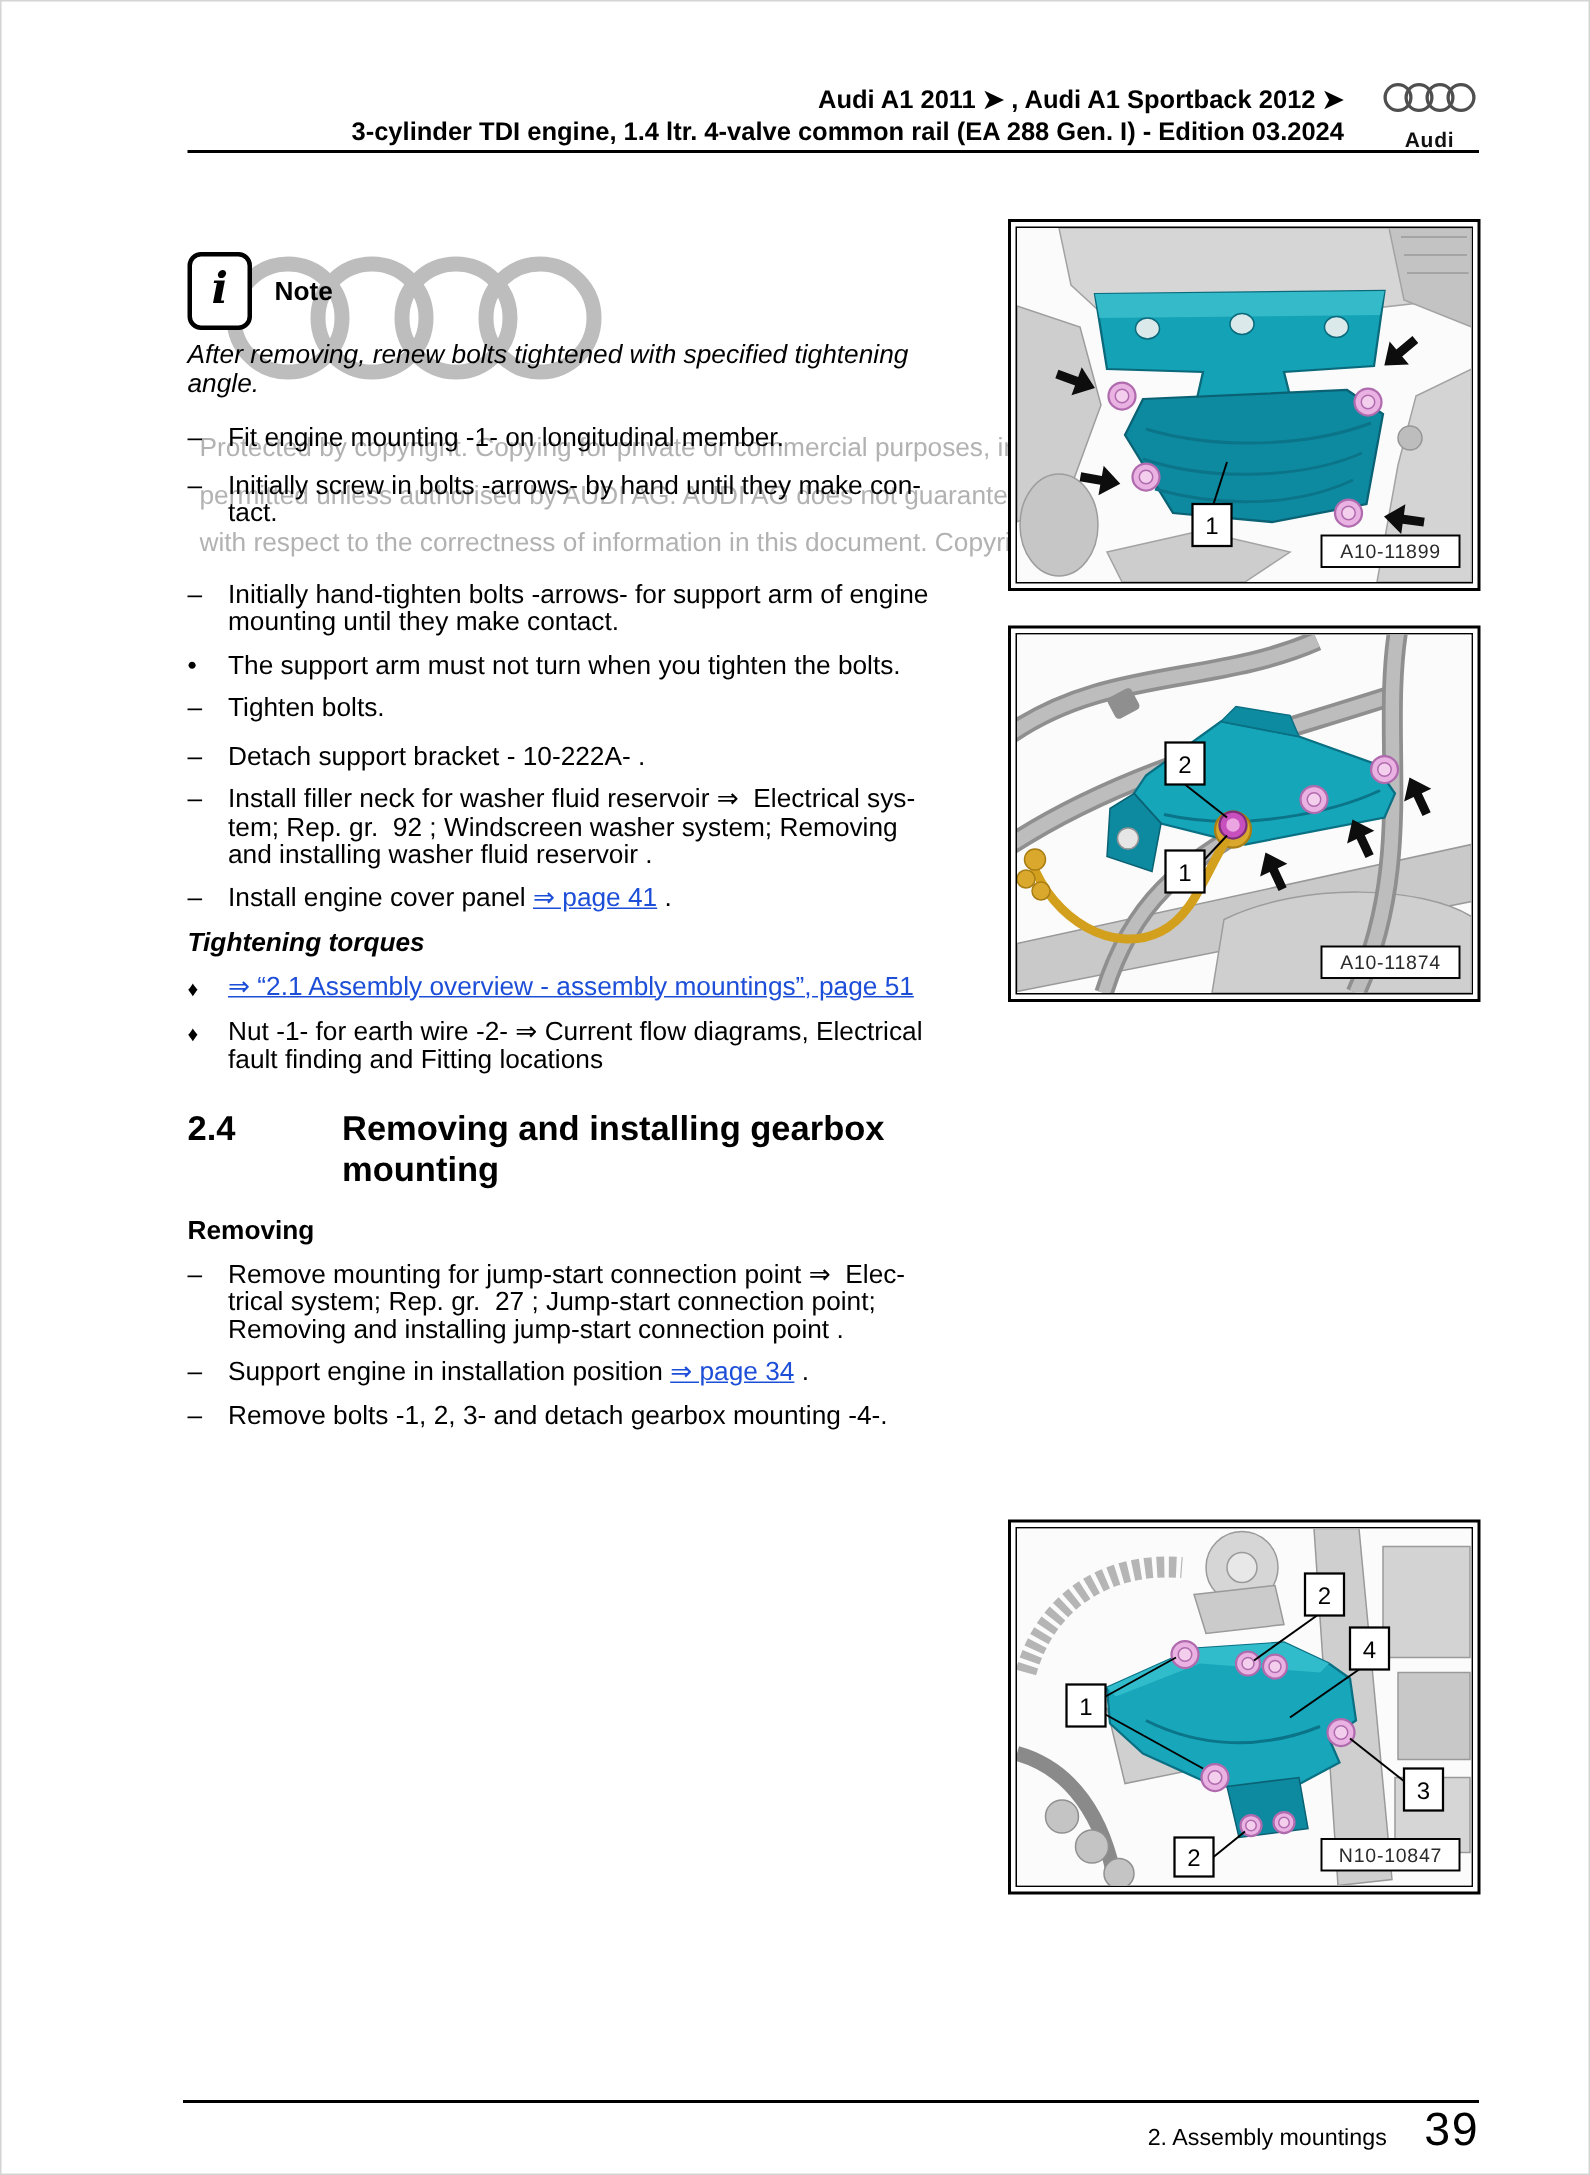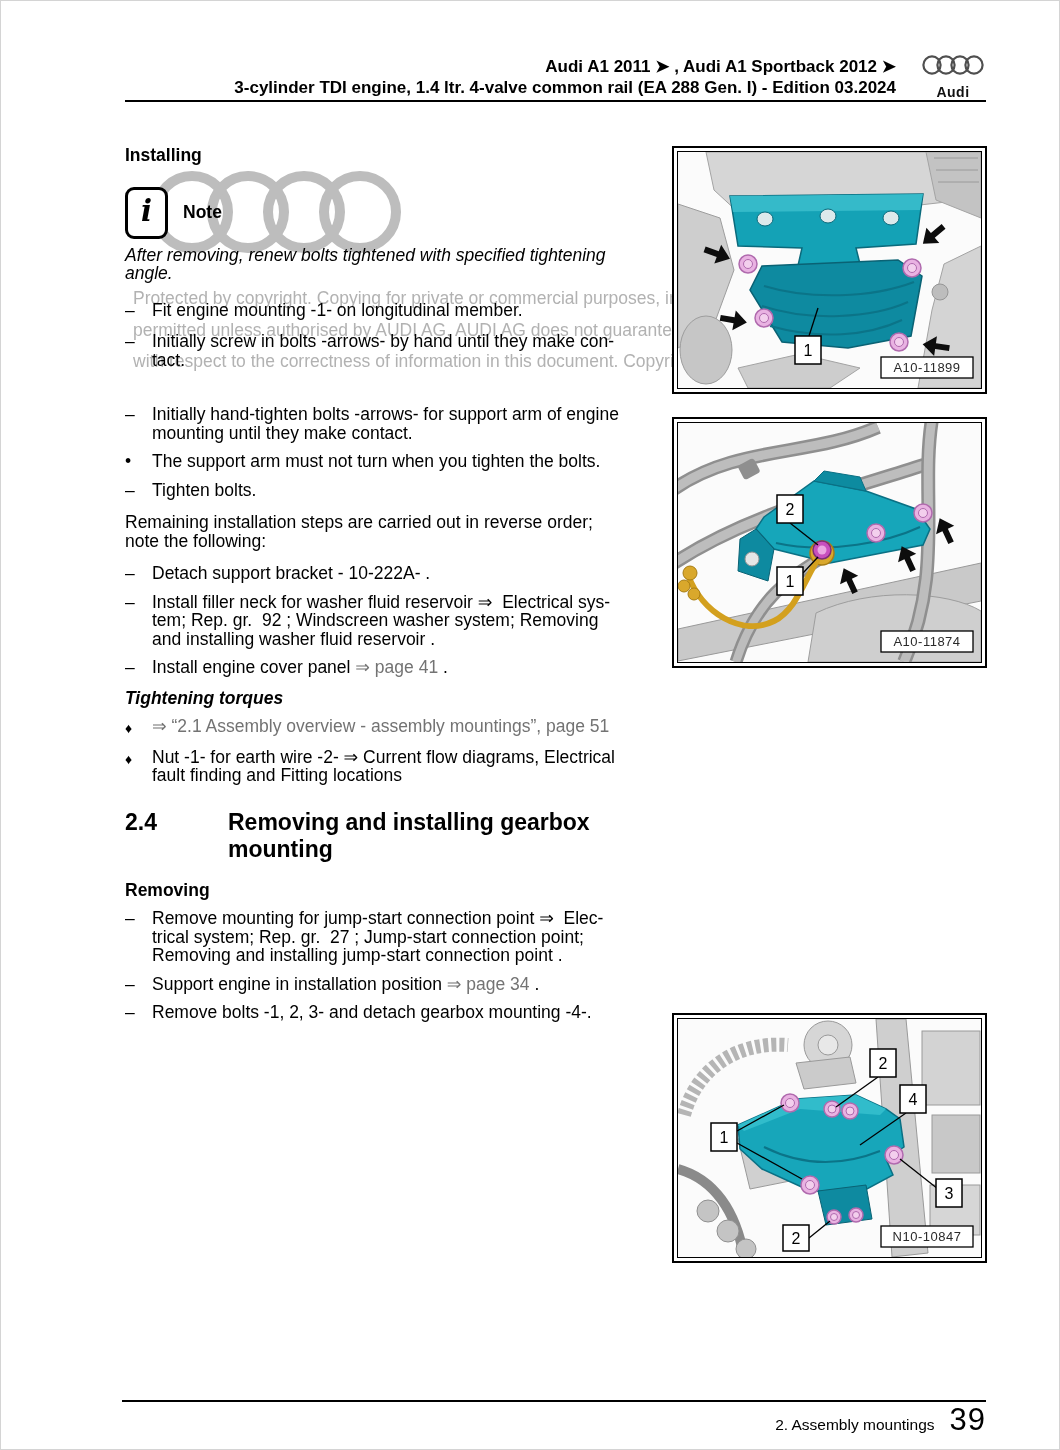--- a/index.html
+++ b/index.html
@@ -14,21 +14,21 @@
     position:absolute;left:114px;top:56px;width:782px;text-align:right;
     font-weight:bold;font-size:17px;line-height:21px;z-index:2;
   }
   .logo{position:absolute;left:919px;top:54px;width:68px;text-align:center;z-index:2;}
   .logo-word{font-weight:bold;font-size:14px;letter-spacing:.5px;margin-top:-1px;color:#111;}
   .header-rule{position:absolute;left:125px;top:100px;width:861px;height:2px;background:#000;}
 
   
   .footer-rule{position:absolute;left:122px;top:1400px;width:864px;height:2px;background:#000;}
   .footer-line{position:absolute;left:125px;top:1402px;width:861px;display:flex;
-    justify-content:flex-end;align-items:baseline;gap:15px;}
+    justify-content:flex-end;align-items:baseline;gap:25px;}
   .footer-section{font-size:15.5px;}
   .footer-page{font-size:31px;letter-spacing:1px;}
 
   
   .leftcol{position:absolute;left:125px;top:146px;width:537px;font-size:17.5px;line-height:18.5px;z-index:2;}
   .h17{font-size:17.5px;font-weight:bold;margin:0;}
   .note-row{display:flex;align-items:center;gap:15px;margin-top:24px;height:48px;position:relative;z-index:2;}
   .note-icon{width:37px;height:43px;border:3px solid #000;border-radius:9px;background:#fff;
     display:flex;align-items:center;justify-content:center;
     font-family:"DejaVu Serif",serif;font-style:italic;font-weight:bold;font-size:29px;padding-bottom:3px;}
@@ -40,21 +40,21 @@
   .list-install1 .li + .li{margin-top:13px;}
   .list-install2{margin-top:36px;}
   .para{margin-top:14px;white-space:pre-wrap;}
   .list-reverse .li:first-child{margin-top:14px;}
   .h-torques{margin-top:12px;font-style:italic;}
   .diamond .b{font-size:14px;padding-top:2px;}
   .section-head{display:grid;grid-template-columns:103px 1fr;margin-top:24px;
     font-size:23px;font-weight:bold;line-height:27px;}
   .section-head .t{white-space:pre-wrap;}
   .h-removing{margin-top:18px;}
-  .red-link{color:#737373;cursor:pointer;}
+  .red-link{color:#1d4ed8;text-decoration:underline;cursor:pointer;}
 
   
   .wm-line{position:absolute;left:133px;width:546px;overflow:hidden;white-space:nowrap;
     color:#b2b2b2;font-size:17.5px;z-index:1;}
   .wm-rings{position:absolute;left:150px;top:170px;z-index:0;}
 
   
   .tech-fig{position:absolute;left:672px;width:315px;box-sizing:border-box;
     border:2px solid #000;background:#fff;padding:3px;z-index:3;}
   .fig-inner{border:1px solid #000;height:100%;box-sizing:border-box;}
@@ -92,21 +92,20 @@
     <circle cx="154" cy="42" r="36"></circle>
       <circle cx="210" cy="42" r="36"></circle>
   </g>
 </svg>
 <div class="wm-line" style="top:288px">Protected by copyright. Copying for private or commercial purposes, in p</div>
 <div class="wm-line" style="top:320px">permitted unless authorised by AUDI AG. AUDI AG does not guarantee o</div>
 <div class="wm-line" style="top:351px">with respect to the correctness of information in this document. Copyrig</div>
 
 <div class="leftcol">
 
-  <div class="h17">Installing</div>
 
   <div class="note-row">
     <span class="note-icon">i</span>
     <span class="note-label">Note</span>
   </div>
 
   <div class="italic-para">After removing, renew bolts tightened with specified tightening
 angle.</div>
 
   <div class="list-install1">
@@ -130,22 +129,20 @@
     <div class="li">
       <span class="b">•</span>
       <span class="t">The support arm must not turn when you tighten the bolts.</span>
     </div>
     <div class="li">
       <span class="b">–</span>
       <span class="t">Tighten bolts.</span>
     </div>
   </div>
 
-  <div class="para">Remaining installation steps are carried out in reverse order;
-note the following:</div>
 
   <div class="list-reverse">
     <div class="li">
       <span class="b">–</span>
       <span class="t">Detach support bracket - 10-222A- .</span>
     </div>
     <div class="li">
       <span class="b">–</span>
       <span class="t">Install filler neck for washer fluid reservoir ⇒  Electrical sys-
 tem; Rep. gr.  92 ; Windscreen washer system; Removing

